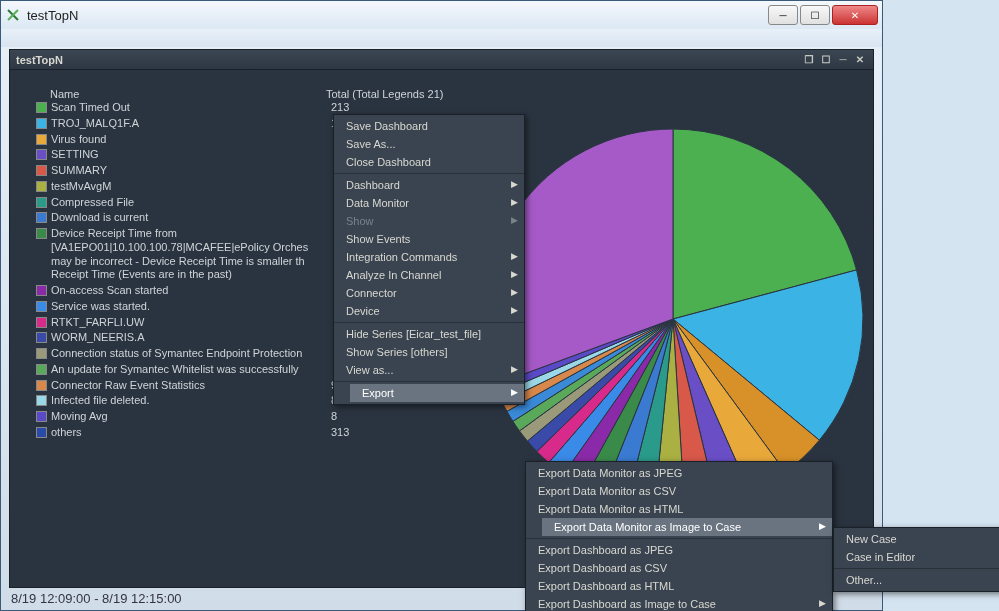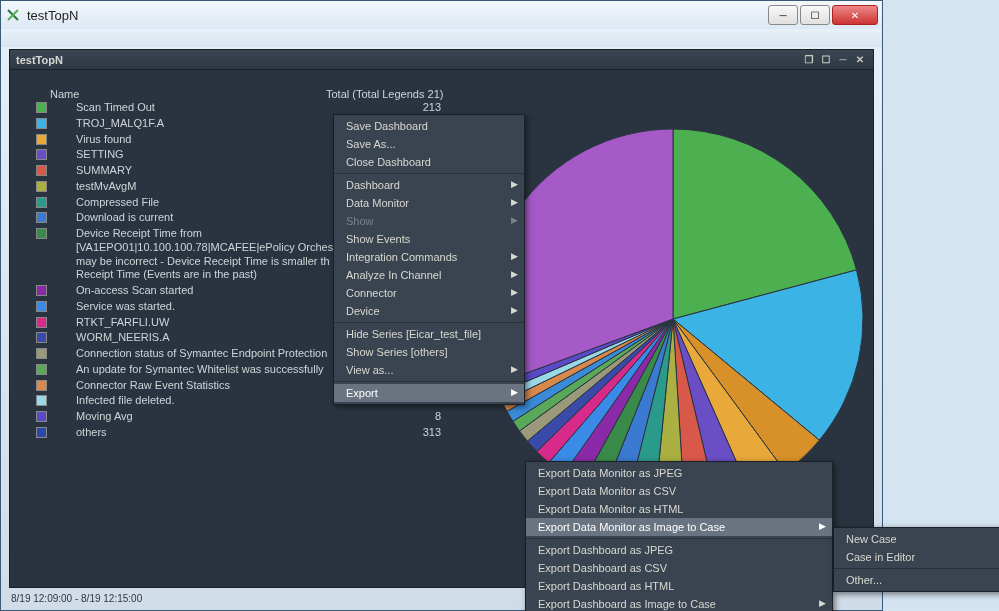--- a/index.html
+++ b/index.html
@@ -20,34 +20,34 @@
 .inner-panel { position: absolute; left: 8px; right: 8px; top: 48px; bottom: 22px; background: #2a3440; border: 1px solid #1a2028; }
 .panel-header { height: 20px; background: linear-gradient(#3a4652, #2e3844); border-bottom: 1px solid #1a2028; display: flex; align-items: center; padding: 0 6px; color: #d8d8d0; font-size: 11px; font-weight: bold; }
 .panel-header .spacer { flex: 1; }
 .panel-header .pbtn { width: 14px; height: 12px; margin-left: 3px; display: inline-flex; align-items: center; justify-content: center; cursor: pointer; font-size: 10px; color: #c8c8c0; }
 
 .content-area { position: absolute; left: 0; right: 0; top: 20px; bottom: 0; background: #2a3440; display: flex; }
 .legend-col { width: 470px; padding: 18px 6px 6px 26px; color: #cfd4d8; font-size: 11px; }
 .legend-header { display: flex; color: #cfd4d8; }
 .lh-name { width: 290px; padding-left: 14px; }
 .lh-total { }
-.legend-row { display: flex; align-items: flex-start; padding: 1px 0; color: #cfd4d8; gap: 25px; }
+.legend-row { display: flex; align-items: flex-start; padding: 1px 0; color: #cfd4d8; }
 .legend-swatch { width: 11px; height: 11px; border: 1px solid #888; margin-right: 4px; margin-top: 1px; flex-shrink: 0; }
 .legend-name { width: 280px; line-height: 1.25; }
-.legend-val { width: 60px; text-align: right; }
+.legend-val { width: 60px; text-align: left; }
 
 .chart-col { flex: 1; display: flex; align-items: center; justify-content: center; }
 .pie-wrap { width: 400px; height: 400px; transform: translate(0, -10px); }
 
-.status-bar { position: absolute; left: 8px; right: 8px; bottom: 4px; height: 16px; font-size: 10px; color: #334; padding-left: 2px; display: flex; align-items: center; }
+.status-bar { position: absolute; left: 8px; right: 8px; bottom: 4px; height: 16px; font-size: 13px; color: #334; padding-left: 2px; display: flex; align-items: center; }
 
 .context-menu { position: absolute; background: #3a4450; border: 1px solid #1a2028; box-shadow: 2px 2px 6px rgba(0,0,0,0.5); font-size: 11px; color: #d8d8d0; min-width: 186px; padding: 2px 0; }
 .cm-item { padding: 3px 18px 3px 12px; cursor: pointer; display: flex; position: relative; }
 .cm-item.disabled { color: #7a828a; cursor: default; }
-.cm-item.highlighted { background: #6a7480; color: #fff; }
+.cm-item.highlighted { background: #6a7480; color: #fff; margin-left: 16px; }
 .cm-item .arrow { position: absolute; right: 6px; font-size: 9px; }
 .cm-sep { height: 1px; background: #2a3038; margin: 2px 0; }
 
 #menu1 { left: 332px; top: 113px; width: 192px; }
 #menu2 { left: 524px; top: 460px; width: 308px; }
 #menu3 { left: 832px; top: 526px; width: 120px; }
 
 svg.pie { width: 100%; height: 100%; }
 </style>
 </head>

